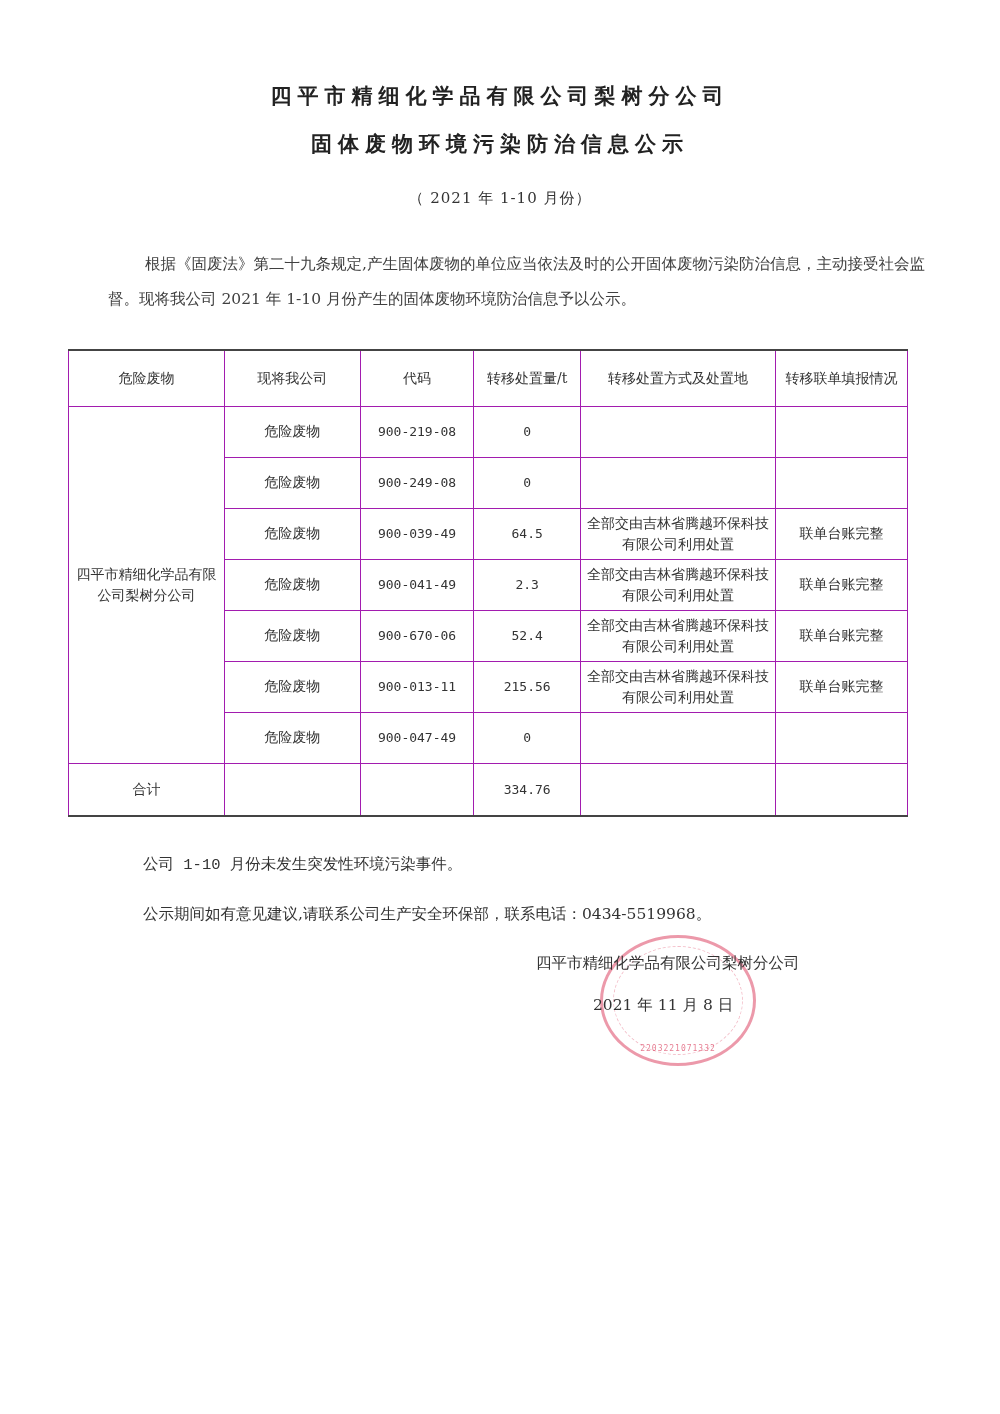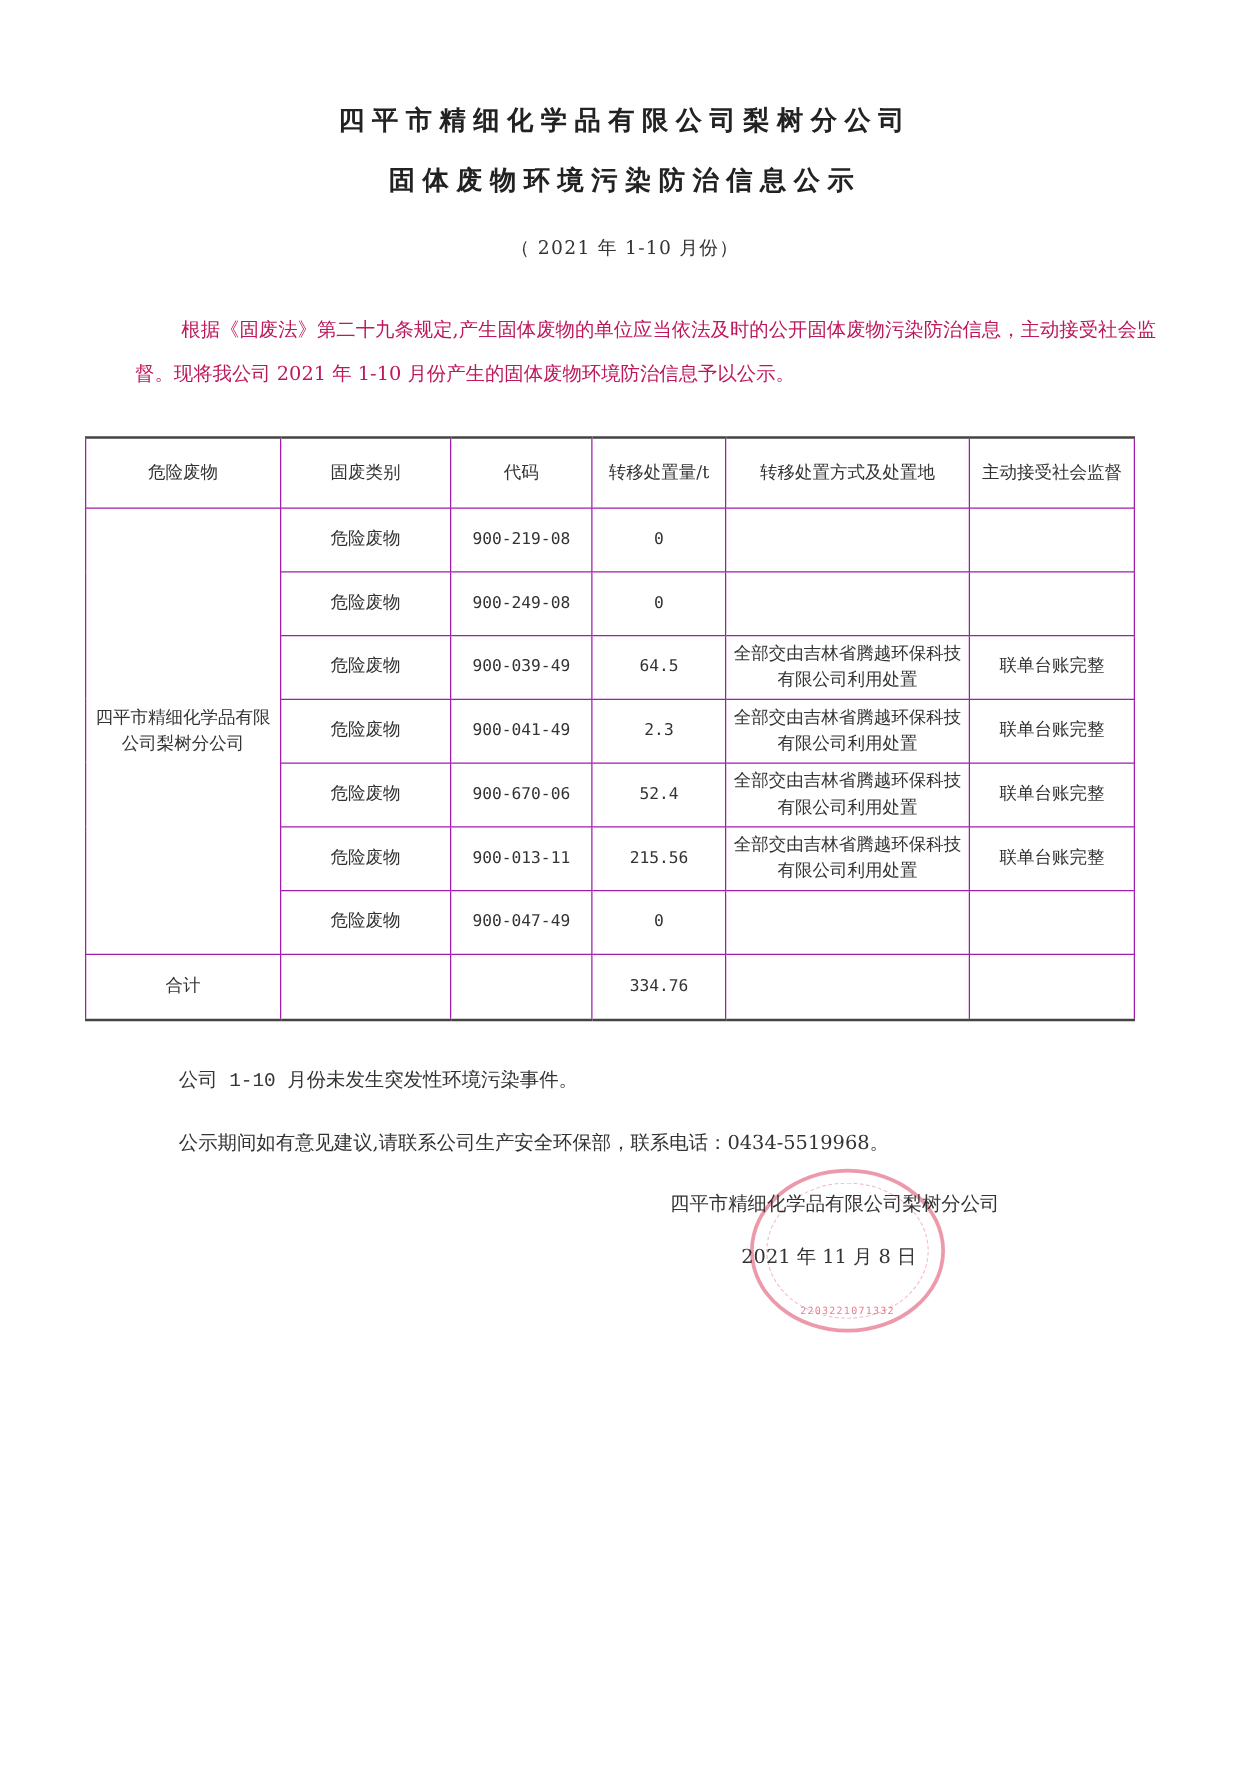--- a/index.html
+++ b/index.html
@@ -12,21 +12,21 @@
       font-family: "DejaVu Sans", "Liberation Sans", sans-serif;
       font-weight: bold; font-size: 21px; letter-spacing: 6px; color: #222;
     }
     .title1 { top: 82px; }
     .title2 { top: 130px; }
     .period {
       position: absolute; top: 189px; left: 0; width: 1000px; text-align: center;
       font-size: 15px; color: #333; letter-spacing: 1px;
     }
     .para {
-      position: absolute; left: 108px; width: 830px; font-size: 15.5px; line-height: 35px; color: #be185d;
+      position: absolute; left: 108px; width: 830px; font-size: 15.5px; line-height: 35px; color: #404040;
       top: 247px; text-indent: 37px;
     }
     table.waste {
       position: absolute; left: 68px; top: 349px; width: 840px;
       border-collapse: collapse; table-layout: fixed; font-size: 14px; color: #333;
     }
     table.waste td, table.waste th {
       border: 1px solid #a21caf; text-align: center; vertical-align: middle;
       font-weight: normal; padding: 0 4px; line-height: 21px;
     }
@@ -73,25 +73,25 @@
     <col class="c0">
       <col class="c1">
       <col class="c2">
       <col class="c3">
       <col class="c4">
       <col class="c5">
   </colgroup>
   <tbody>
       <tr class="hdr">
     <th>危险废物</th>
-    <th>固废类别</th>
+    <th>现将我公司</th>
     <th>代码</th>
     <th>转移处置量/t</th>
     <th>转移处置方式及处置地</th>
-    <th>主动接受社会监督</th>
+    <th>转移联单填报情况</th>
   </tr>
   <tr class="row">
     <td rowspan="7" style="padding:0 6px;">四平市精细化学品有限公司梨树分公司</td>
     <td>危险废物</td>
     <td class="mono">900-219-08</td>
     <td class="mono">0</td>
     <td></td>
     <td></td>
   </tr>
   <tr class="row">

